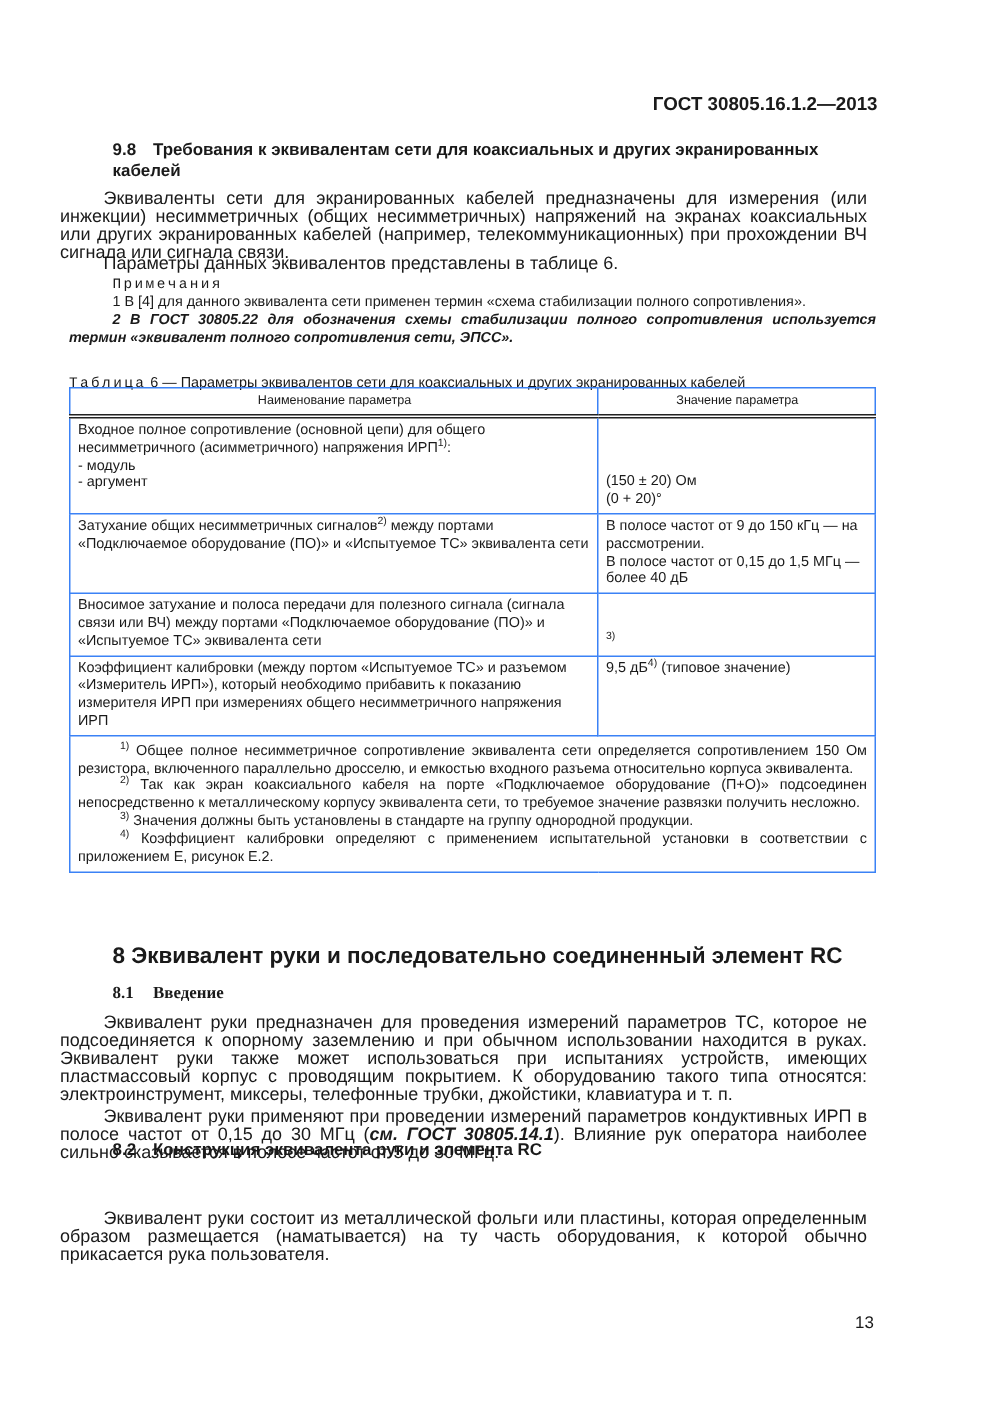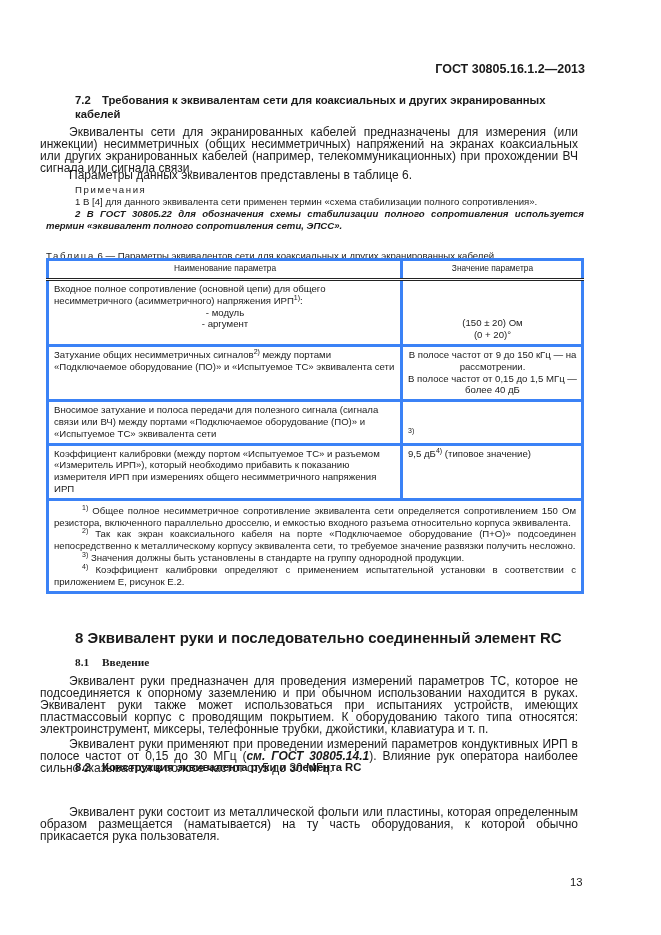--- a/index.html
+++ b/index.html
@@ -6,43 +6,43 @@
   body { width: 661px; height: 935px; position: relative; overflow: hidden;
          font-family: "Liberation Sans", sans-serif; color: #1a1a1a; }
   .abs { position: absolute; }
   .hdr { right: 76px; top: 62px; font-weight: bold; font-size: 12.5px; }
   .h2 { left: 75px; font-weight: bold; font-size: 11.3px; line-height: 14px; }
   .h2 .num { display: inline-block; width: 27px; }
   .h2 .cont { display: block; padding-left: 0; }
   .p { left: 40px; width: 538px; font-size: 12px; line-height: 12px; text-align: justify; }
   .p .ind { display: inline-block; width: 29px; }
   .note { left: 46px; width: 538px; font-size: 9.6px; line-height: 12px; }
-  .spaced { letter-spacing: 1.6px; }
+  .spaced { letter-spacing: 1.6px; font-family: Liberation Mono, monospace; }
   .bi { font-weight: bold; font-style: italic; }
   .cap { left: 46px; top: 250px; font-size: 9.6px; }
   table.t6 { position: absolute; left: 46px; top: 258px; width: 538px;
              border-collapse: collapse; font-size: 9.6px; line-height: 11.8px; }
-  table.t6 td, table.t6 th { border: 3px solid #3b82f6; vertical-align: top; padding: 2px 4px 3px 5px; }
+  table.t6 td, table.t6 th { border: 1px solid #3b82f6; vertical-align: top; padding: 2px 4px 3px 5px; }
   table.t6 th { font-weight: normal; font-size: 8.4px; text-align: center; height: 12px;
                 border-bottom: 3px double #222; }
   table.t6 td.c1 { width: 342px; }
   table.t6 td.fn { padding: 4px 5px 4px 5px; text-align: justify; }
   .fn .ind { display: inline-block; width: 28px; }
   sup { font-size: 7px; vertical-align: 4px; line-height: 0; }
   .h1 { left: 75px; top: 629px; font-weight: bold; font-size: 15px; }
   .pagenum { left: 570px; top: 876px; font-size: 11.3px; }
-  .cell-line { display: block; text-align: center; }
+  .cell-line { display: block; }
 </style>
 </head>
 <body>
 
 <div class="abs hdr">ГОСТ 30805.16.1.2—2013</div>
 
 <div class="abs h2" style="top:93px; width:480px;">
-  <span class="num">7.2</span><span>Требования к эквивалентам сети для коаксиальных и других экранированных</span>
+  <span class="num">9.8</span><span>Требования к эквивалентам сети для коаксиальных и других экранированных</span>
   <span class="cont">кабелей</span>
 </div>
 
 <div class="abs p" style="top:126px;">
   <span class="ind"></span><span>Эквиваленты сети для экранированных кабелей предназначены для измерения (или инжекции) несимметричных (общих несимметричных) напряжений на экранах коаксиальных или других экранированных кабелей (например, телекоммуникационных) при прохождении ВЧ сигнала или сигнала связи.</span>
 </div>
 <div class="abs p" style="top:169px;">
   <span class="ind"></span><span>Параметры данных эквивалентов представлены в таблице 6.</span>
 </div>
 

